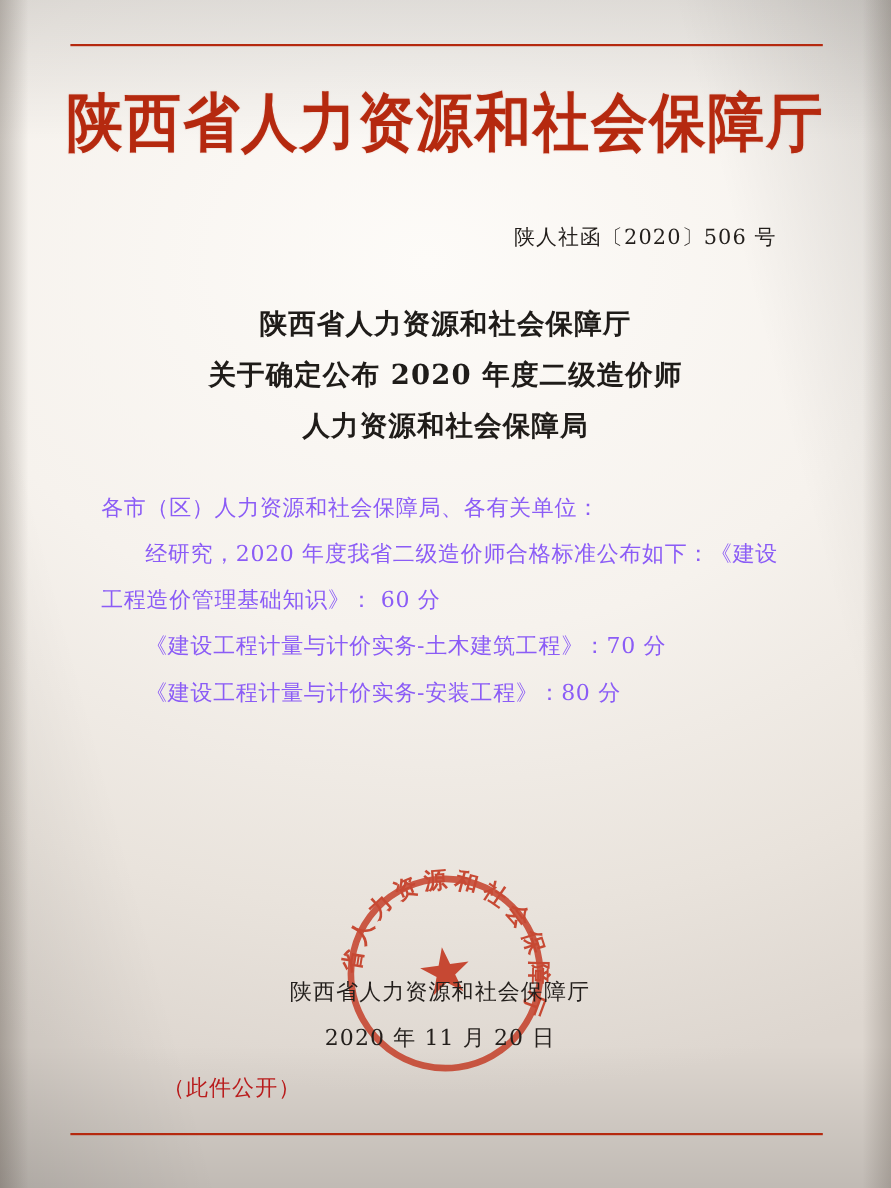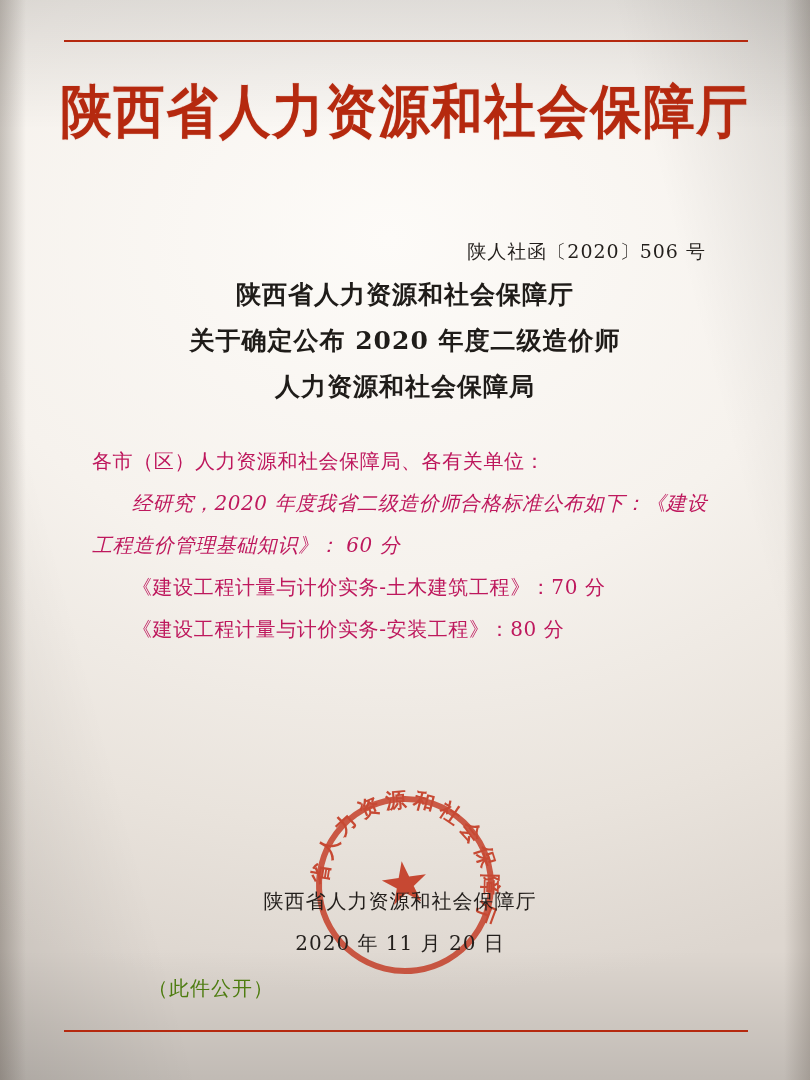--- a/index.html
+++ b/index.html
@@ -66,21 +66,20 @@
   }
 
   .doc-number {
     position: absolute;
     top: 203px;
     right: 104px;
     font-family: "DejaVu Serif", "Liberation Serif", serif;
     font-size: 19px;
     letter-spacing: 1px;
     color: #231f1c;
-    margin-top: 36px;
   }
 
   
   .subject {
     position: absolute;
     top: 272px;
     left: 0;
     right: 0;
     text-align: center;
     font-family: "DejaVu Serif", "Liberation Serif", serif;
@@ -95,24 +94,24 @@
   
   .body-block {
     position: absolute;
     top: 440px;
     left: 92px;
     right: 88px;
     font-family: "DejaVu Serif", "Liberation Serif", serif;
     font-size: 20px;
     line-height: 42px;
     letter-spacing: 0.6px;
-    color: #be185d;
+    color: #8b5cf6;
   }
   .salutation { text-indent: 0; }
-  .para { text-indent: 2em; font-style: italic; }
+  .para { text-indent: 2em; }
   .item { text-indent: 2em; }
 
   
   .sign {
     position: absolute;
     top: 880px;
     left: 0;
     right: 0;
     text-align: center;
     font-family: "DejaVu Serif", "Liberation Serif", serif;
@@ -137,21 +136,21 @@
   .seal svg { display: block; }
 
   
   .footnote {
     position: absolute;
     left: 148px;
     top: 975px;
     font-family: "DejaVu Serif", "Liberation Serif", serif;
     font-size: 20px;
     letter-spacing: 1px;
-    color: #4d7c0f;
+    color: #b91c1c;
   }
   .rule {
     position: absolute;
     left: 64px;
     right: 62px;
     height: 2px;
     background: #b5290f;
   }
   .rule.top { top: 40px; }
   .rule.bottom { top: 1030px; }

